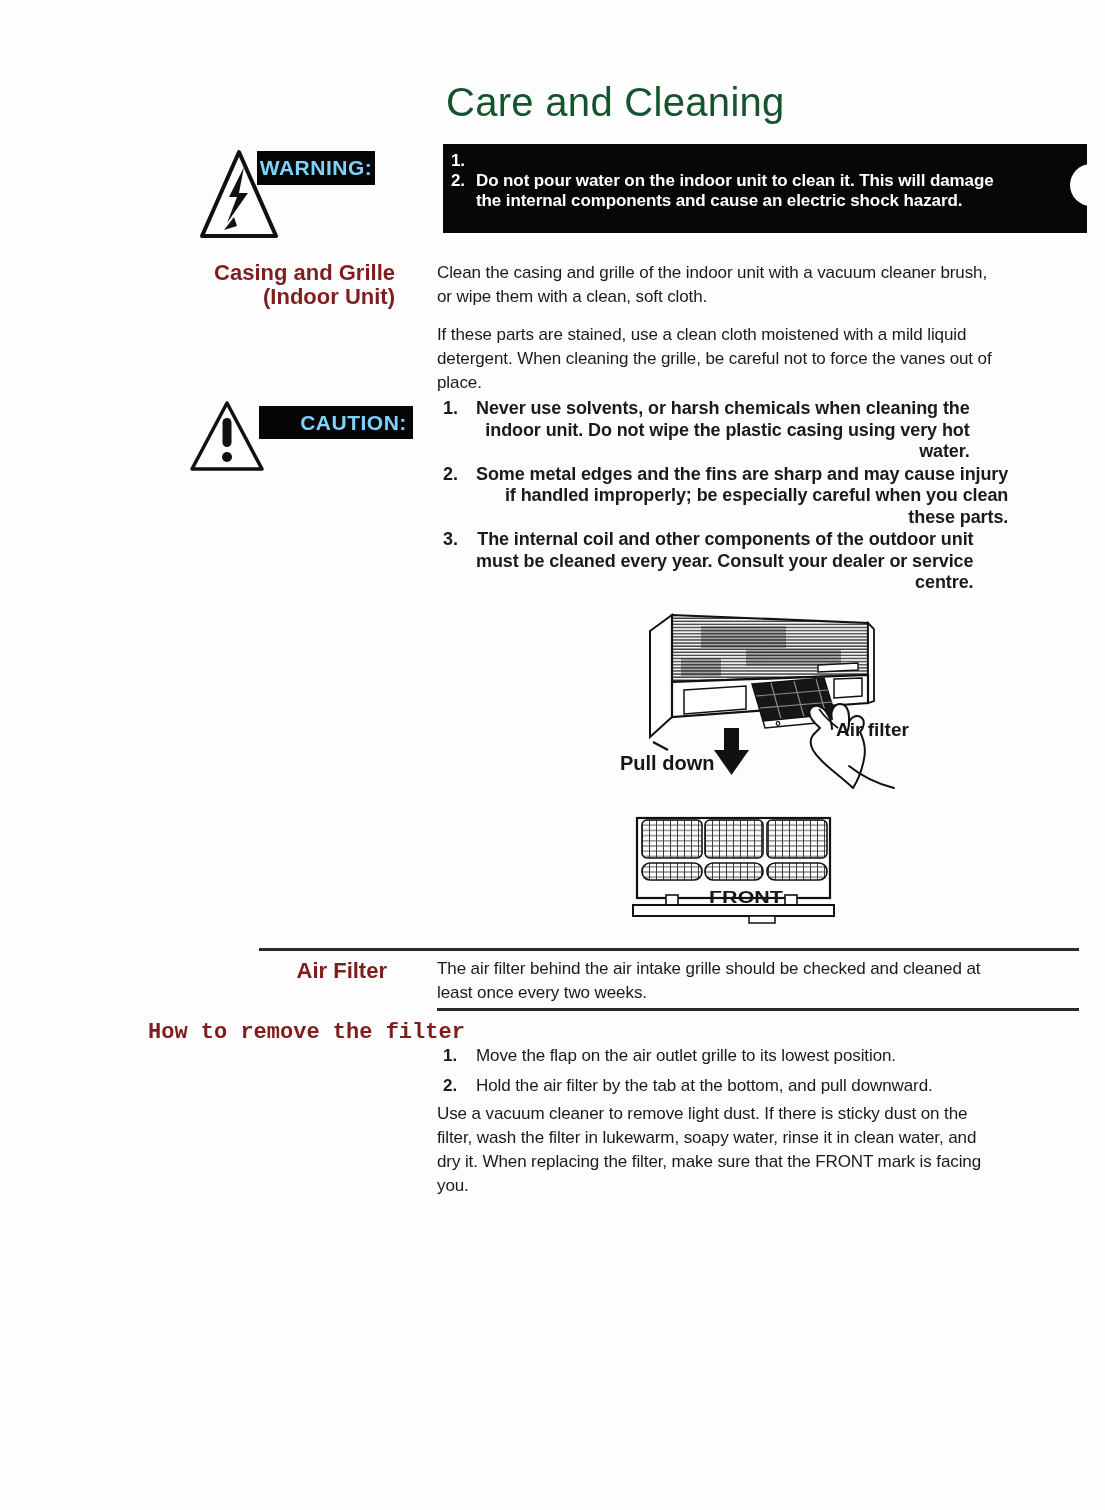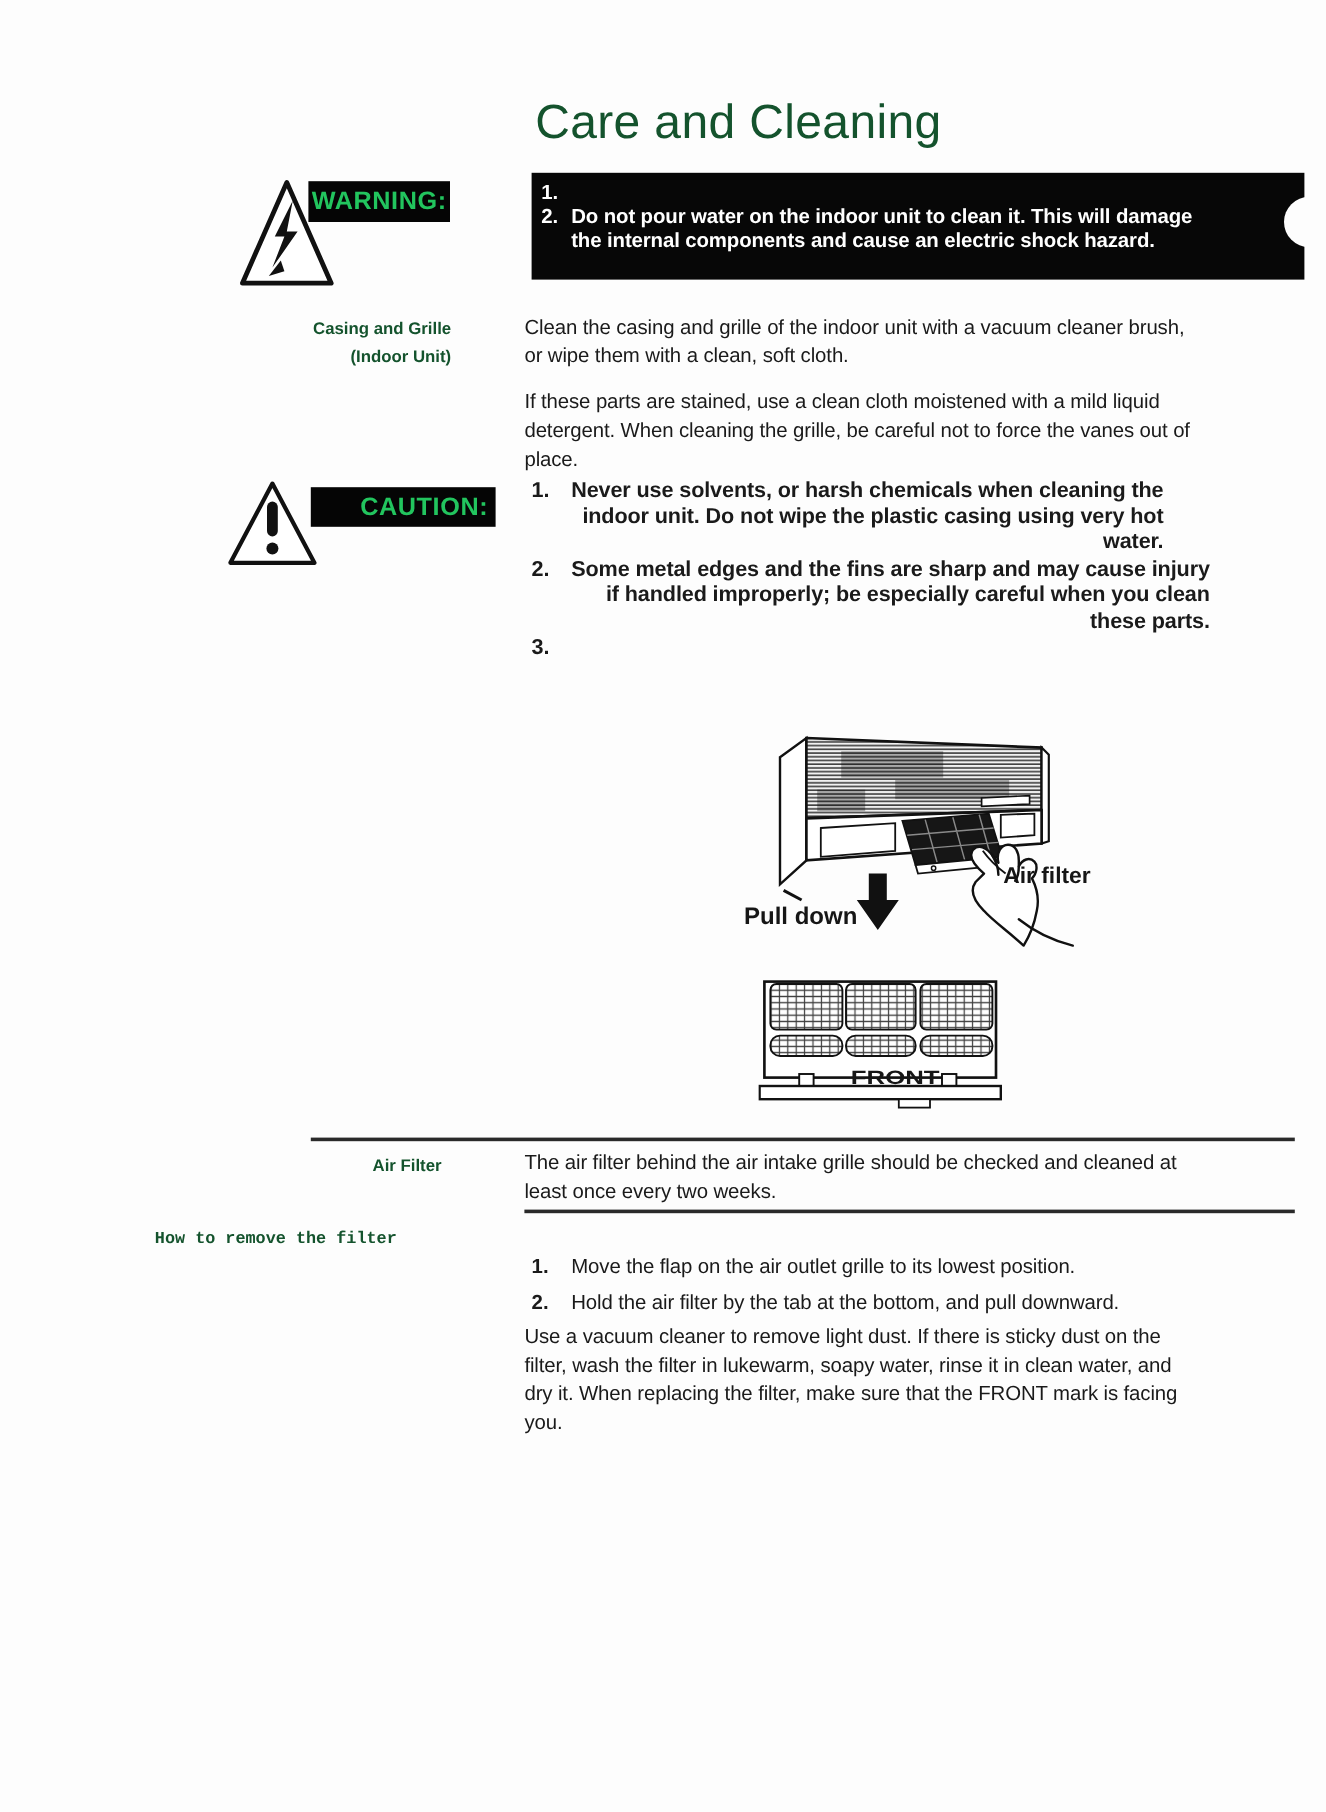--- a/index.html
+++ b/index.html
@@ -4,31 +4,31 @@
 <style>
   html,body{margin:0;padding:0;background:#e8e8e8;}
   .page{
     position:relative;width:1105px;height:1510px;background:#fdfdfd;
     font-family:"Liberation Sans",sans-serif;color:#1a1a1a;overflow:hidden;
     margin:0 auto;
   }
   .abs{position:absolute;}
   .page-title{font-size:40px;font-weight:400;color:#14532d;letter-spacing:.3px;white-space:nowrap;}
   .badge{
-    background:#050505;color:#22c55e;font-weight:700;font-size:21px;letter-spacing:.5px;
+    background:#050505;color:#7dd3fc;font-weight:700;font-size:21px;letter-spacing:.5px;
     display:flex;align-items:center;justify-content:center;white-space:nowrap;
   }
   .warn-box{
     background:#070707;color:#fff;font-weight:700;font-size:17px;line-height:20px;
     letter-spacing:-.1px;padding:7px 6px 0 8px;box-sizing:border-box;overflow:hidden;
   }
   .warn-box .row{display:flex;}
   .warn-box .num{width:25px;flex:none;}
   .pre{white-space:pre-line;}
-  .h-left{font-weight:700;font-size:14px;line-height:24px;color:#14532d;}
+  .h-left{font-weight:700;font-size:22px;line-height:24px;color:#7f1d1d;margin-left:19px;}
   .para{font-size:17px;line-height:24px;letter-spacing:-.1px;}
   .blist .row{display:flex;margin-bottom:1px;}
   .blist .num{width:33px;flex:none;font-weight:700;font-size:18px;line-height:21.5px;}
   .blist .txt{font-weight:700;font-size:18px;line-height:21.5px;letter-spacing:-.1px;text-align:right;}
   .steps .row{display:flex;margin-bottom:8px;}
   .steps .num{width:33px;flex:none;font-weight:700;font-size:17px;line-height:22px;}
   .steps .txt{font-weight:400;font-size:17px;line-height:22px;letter-spacing:-.1px;}
   .rule{background:#2a2a2a;height:3px;}
   .notch{background:#fdfdfd;border-radius:50%;}
 </style>
@@ -86,20 +86,23 @@
 water.</span>
       </div>
         <div class="row">
         <span class="num">2.</span>
         <span class="txt pre">Some metal edges and the fins are sharp and may cause injury
 if handled improperly; be especially careful when you clean
 these parts.</span>
       </div>
         <div class="row">
         <span class="num">3.</span>
+        <span class="txt pre">The internal coil and other components of the outdoor unit
+must be cleaned every year. Consult your dealer or service
+centre.</span>
       </div>
       </div>
   </div>
 
   <svg class="abs" style="left:606px;top:598px;" width="322" height="202" viewBox="0 0 322 202">
     <defs>
       <pattern id="louvres" width="6" height="3.1" patternUnits="userSpaceOnUse">
         <rect width="6" height="3.1" fill="#f1f1f1"></rect>
         <rect y="1" width="6" height="1.3" fill="#3a3a3a"></rect>
       </pattern>

